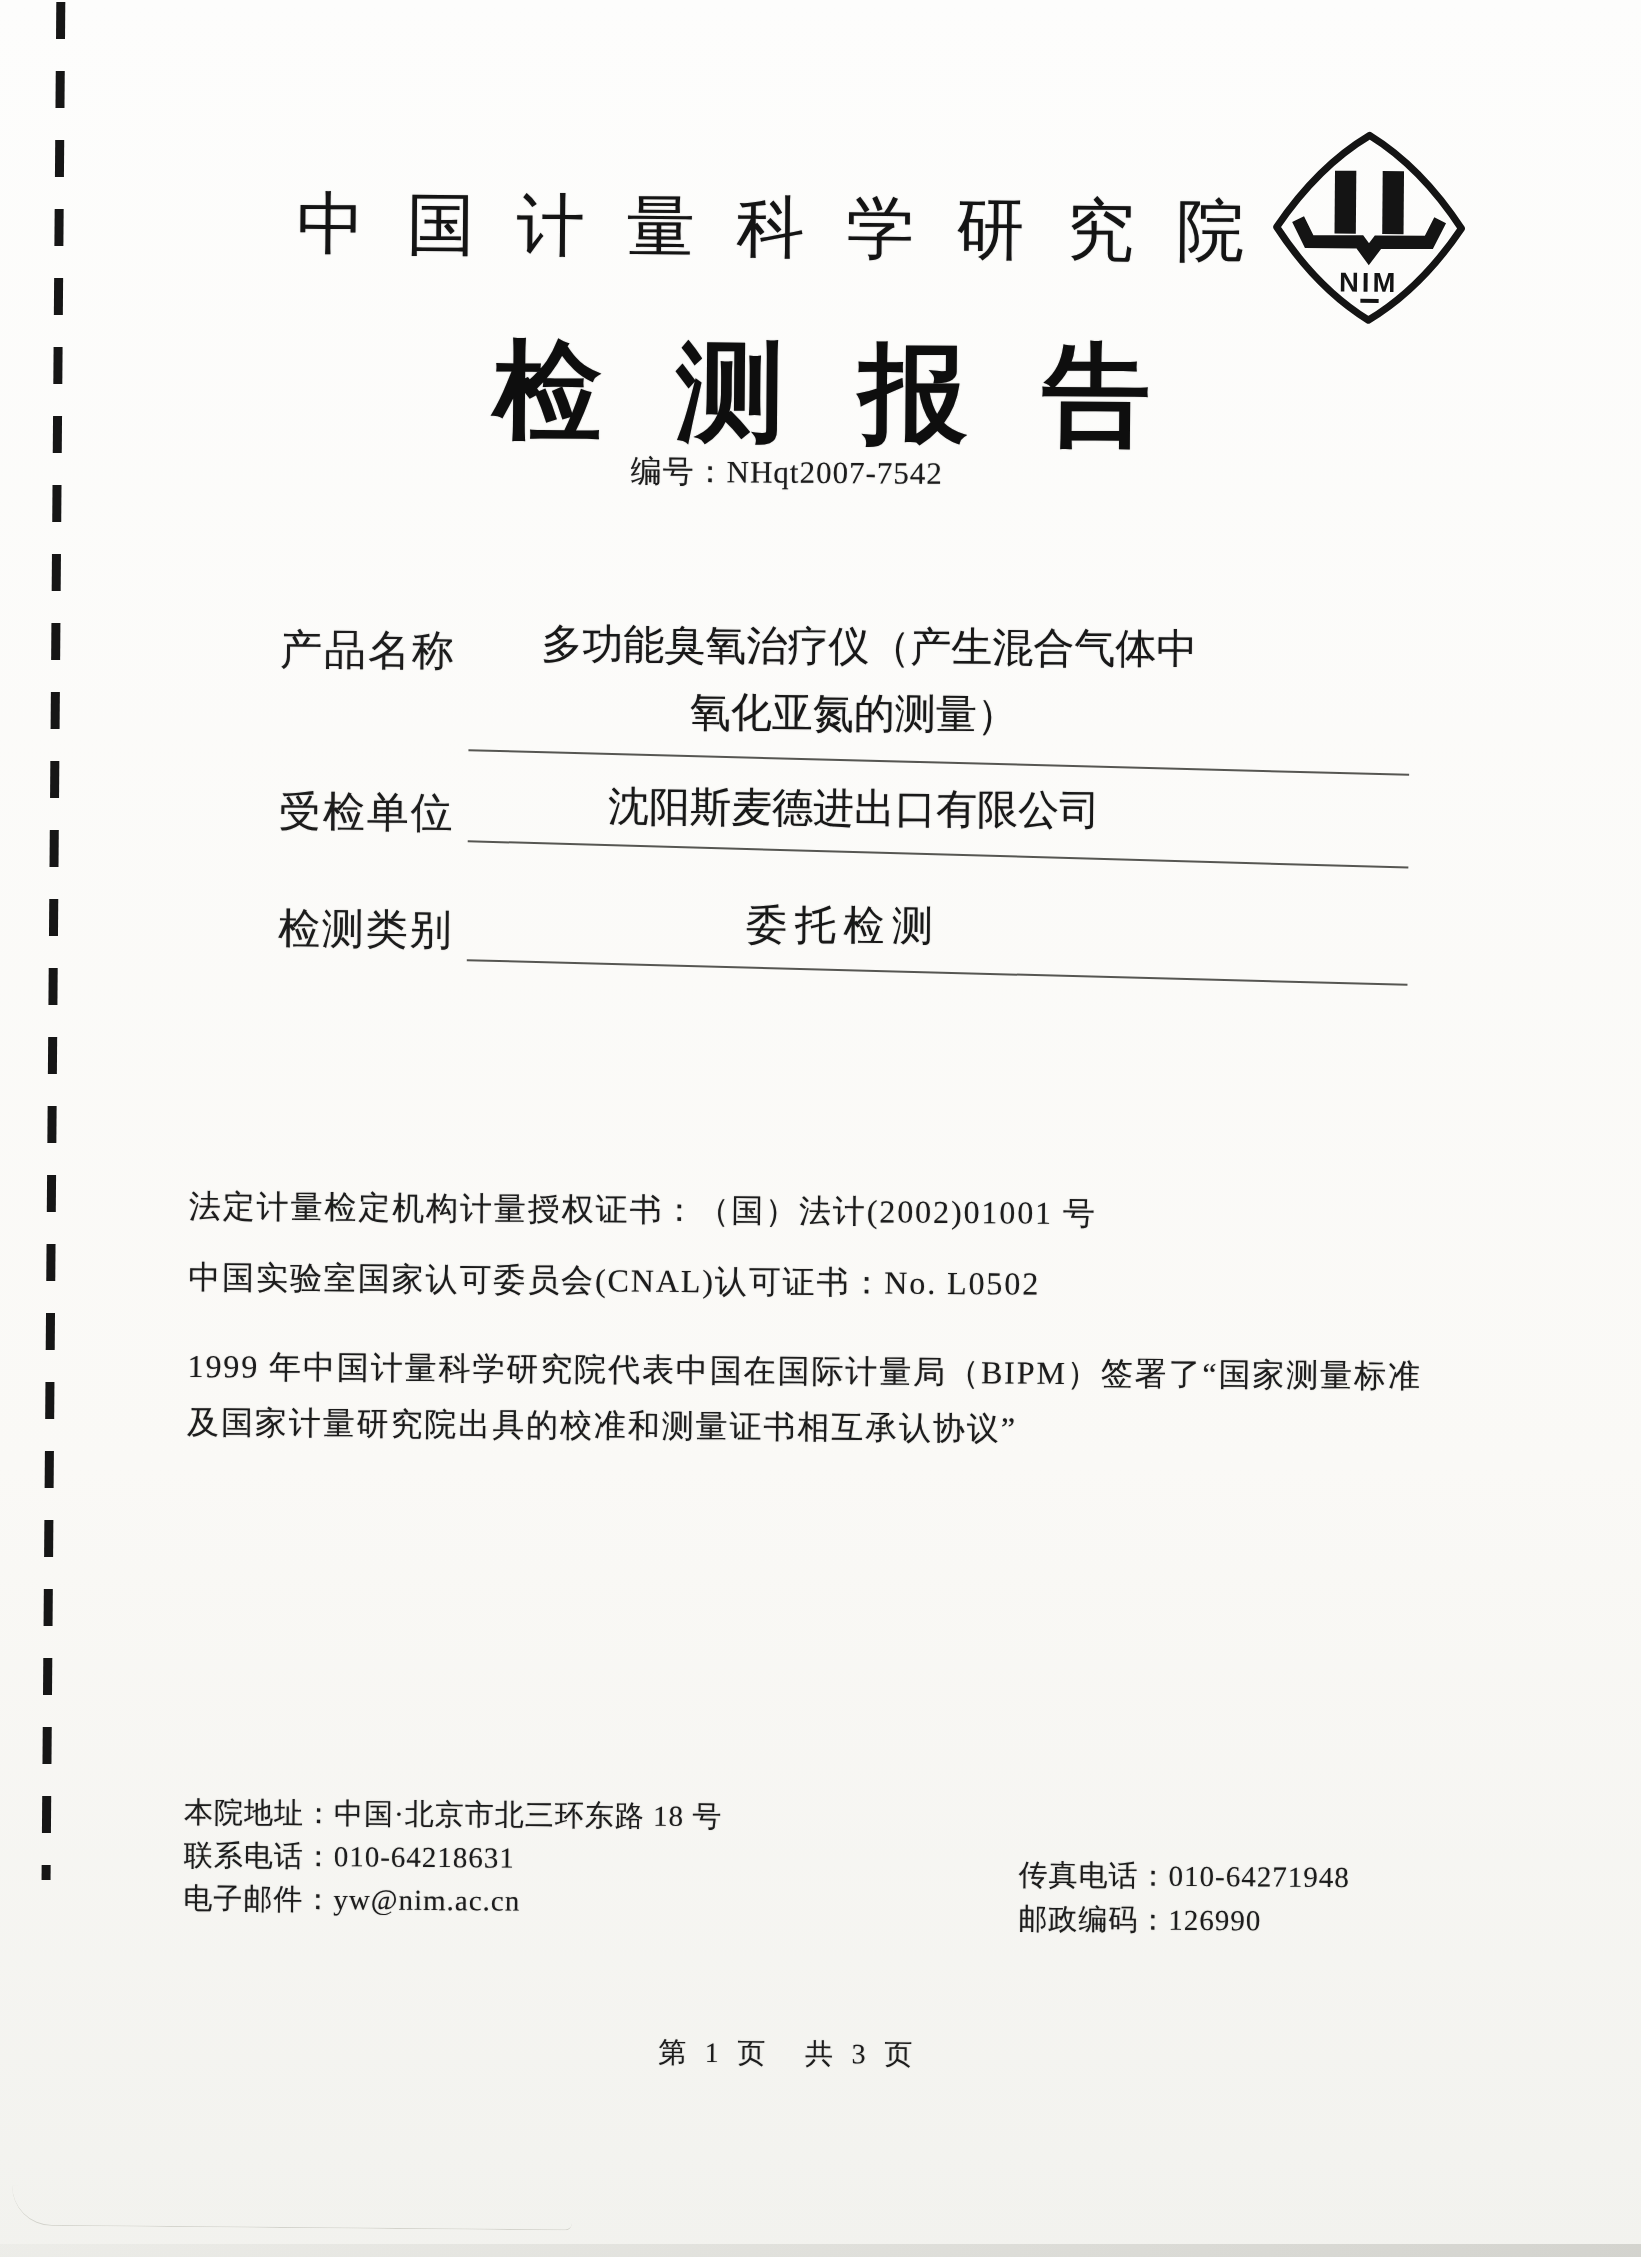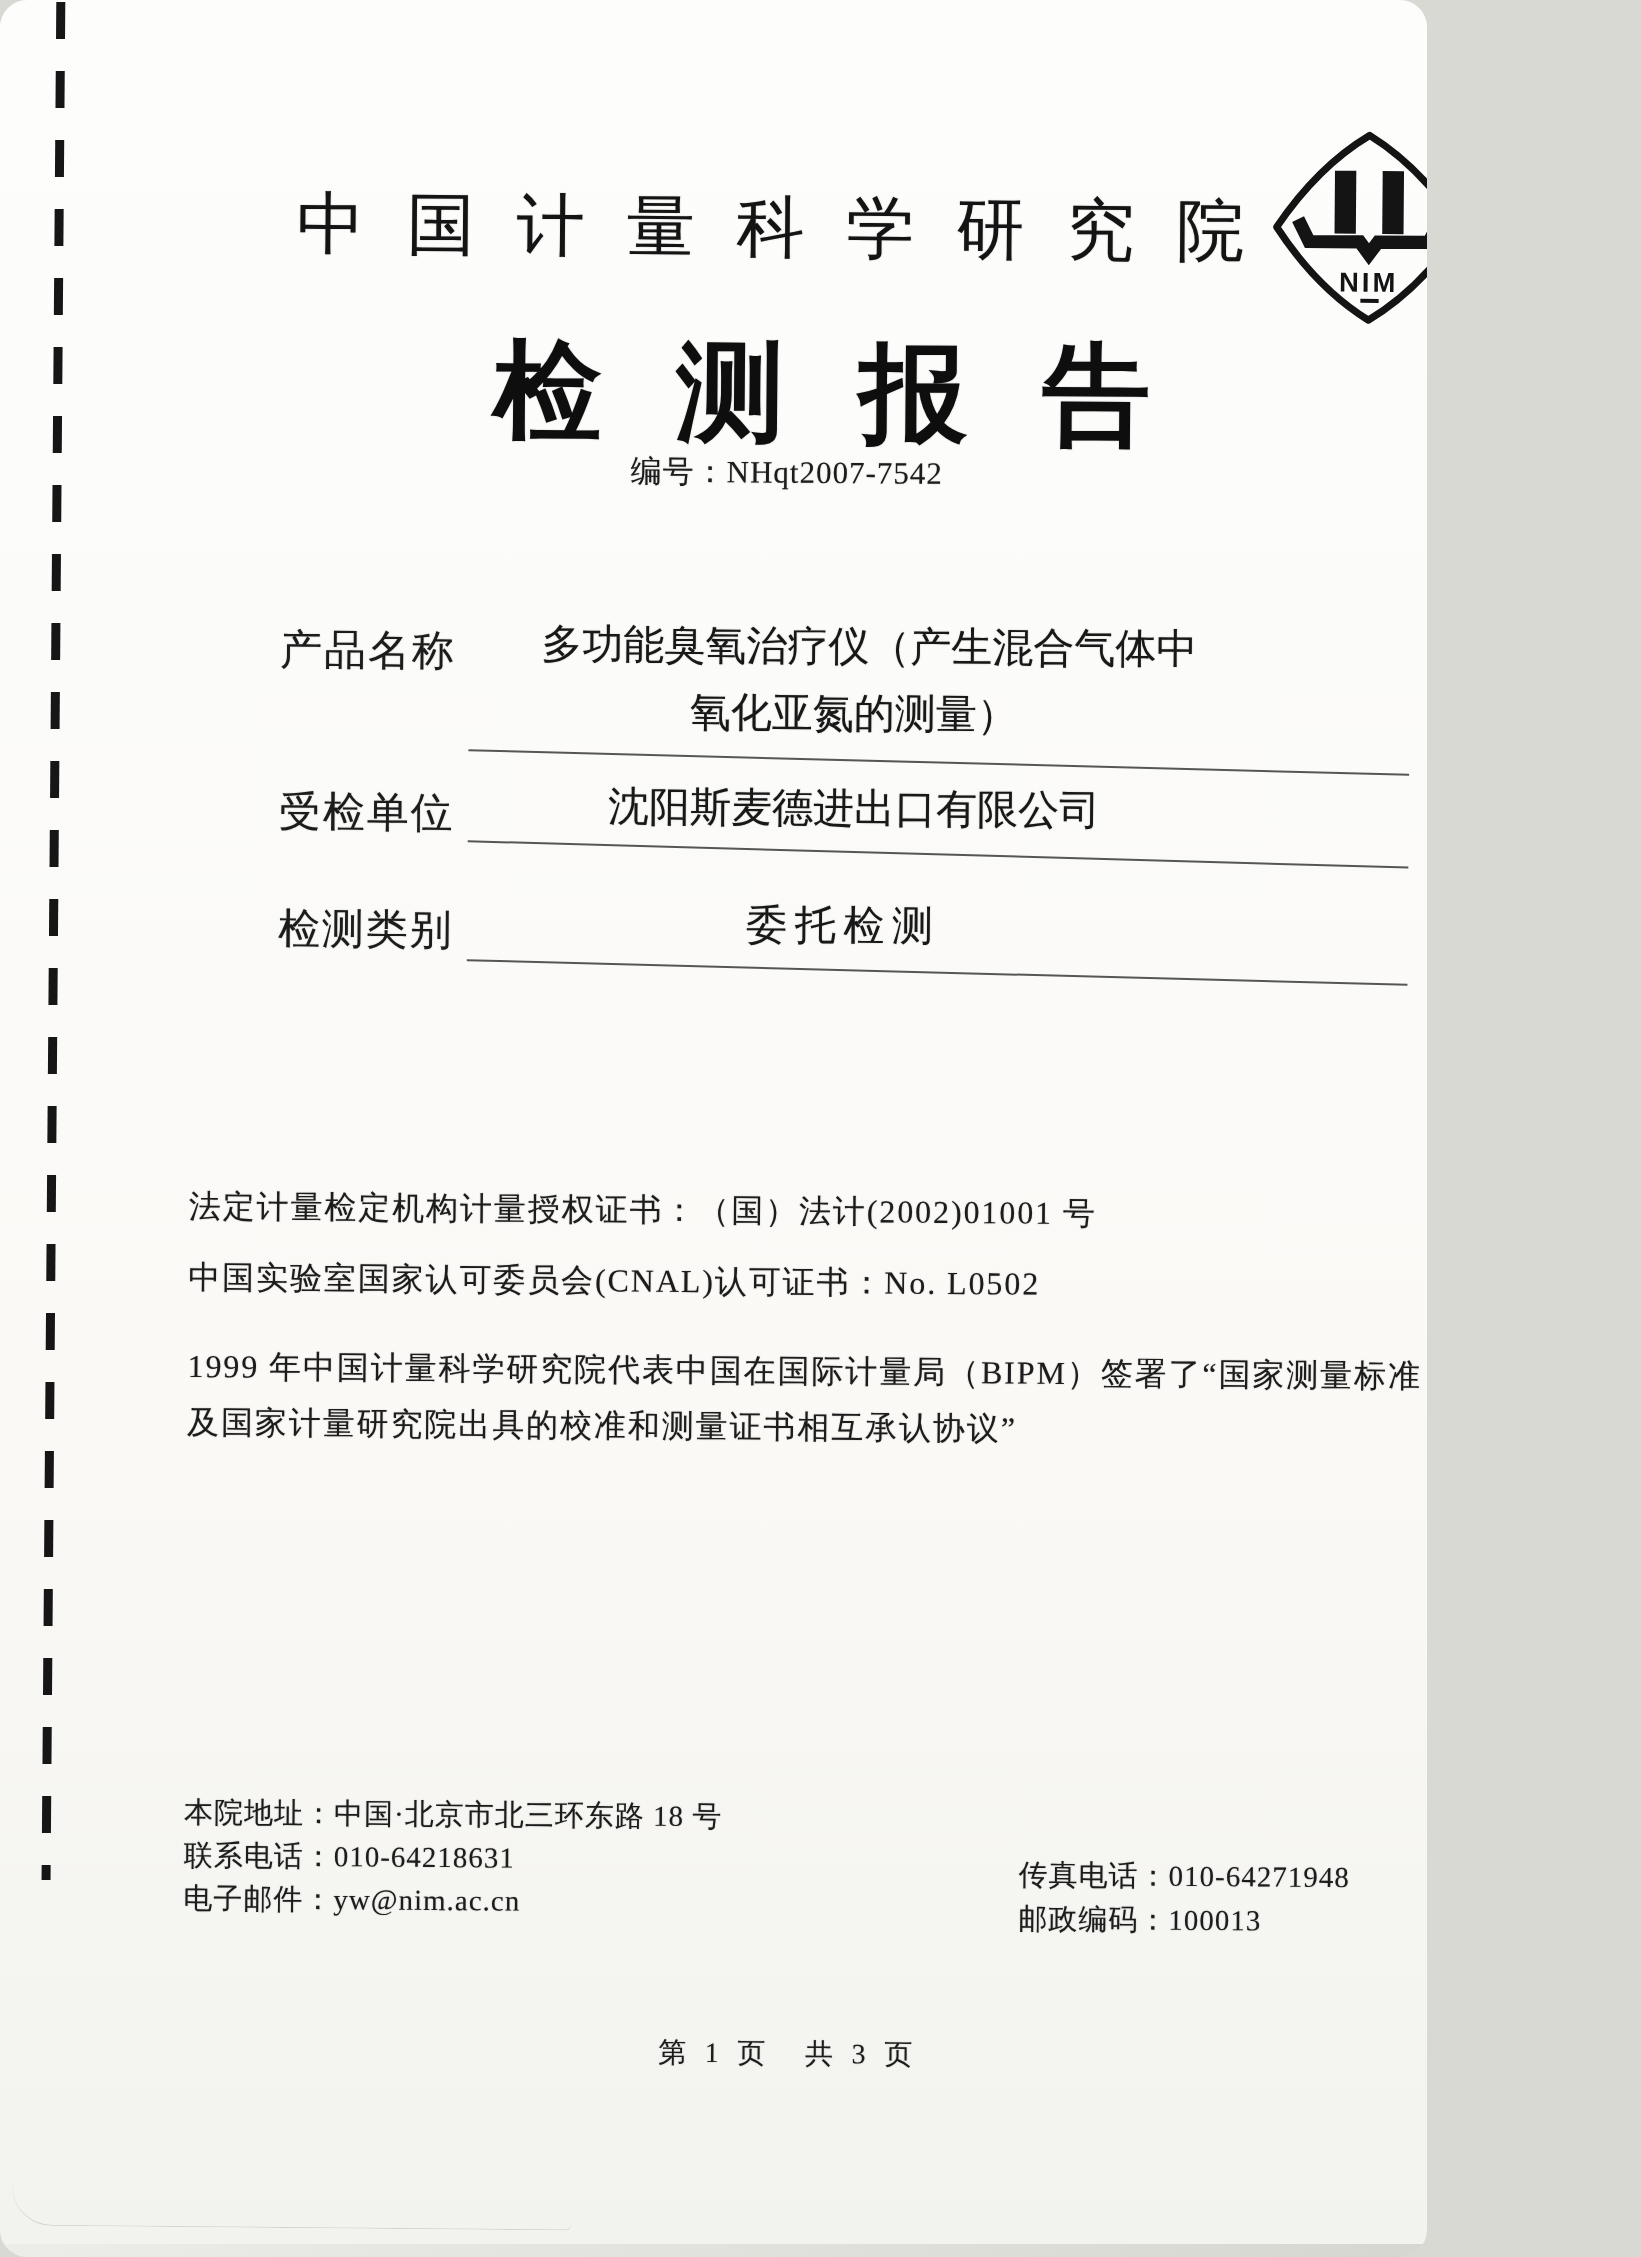--- a/index.html
+++ b/index.html
@@ -1,19 +1,19 @@
 <!DOCTYPE html>
 <html><head>
 <meta charset="utf-8">
 <style>
   html,body{margin:0;padding:0;background:#d9d9d4;}
   .sheet{
-    position:relative;width:1427px;height:2257px;overflow:hidden;
+    position:relative;width:1641px;height:2257px;overflow:hidden;
     background:linear-gradient(180deg,#fdfdfc 0%,#faf9f6 65%,#f2f2ee 100%);
-    font-family:"Liberation Serif","DejaVu Serif",serif;color:#1c1c1c;border-radius:27px;
+    font-family:"Liberation Serif","DejaVu Serif",serif;color:#1c1c1c;
   }
   .scan{position:absolute;inset:0;transform:rotate(.45deg);transform-origin:821px 1062px;}
   .abs{position:absolute;white-space:nowrap;}
   .ink{text-shadow:0 0 1.2px rgba(35,35,35,.45);}
 
   .binding-marks{
     position:absolute;left:48px;top:7.7px;width:8.7px;height:1878px;
     background:repeating-linear-gradient(to bottom,#161616 0 37px,transparent 37px 69px);
   }
 
@@ -94,21 +94,21 @@
       <span>联系电话：</span><span>010-64218631</span>
     </div>
     <div class="abs contact-line ink" style="left:190px;top:1884px;">
       <span>电子邮件：</span><span>yw@nim.ac.cn</span>
     </div>
 
     <div class="abs contact-line ink" style="left:1025px;top:1854px;">
       <span>传真电话：</span><span>010-64271948</span>
     </div>
     <div class="abs contact-line ink" style="left:1025px;top:1898px;">
-      <span>邮政编码：</span><span>100013</span>
+      <span>邮政编码：</span><span>126990</span>
     </div>
 
     <div class="abs footer-line ink">第 1 页　共 3 页</div>
   </div>
 
   <div class="bottom-edge"></div>
   <div class="bottom-shade"></div>
 </div>
 
 

